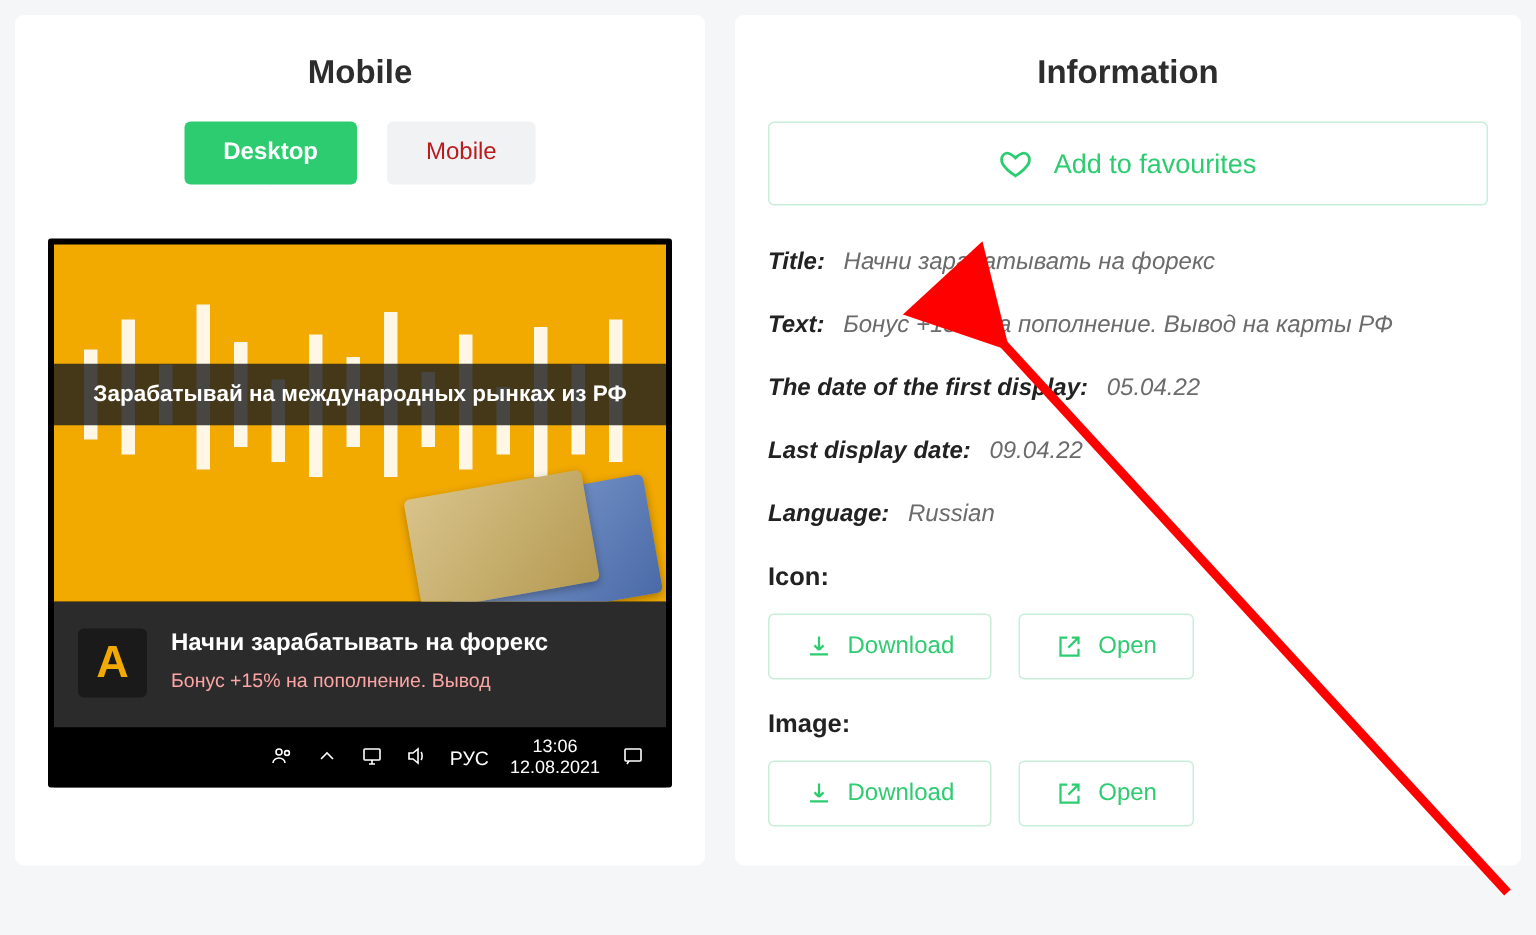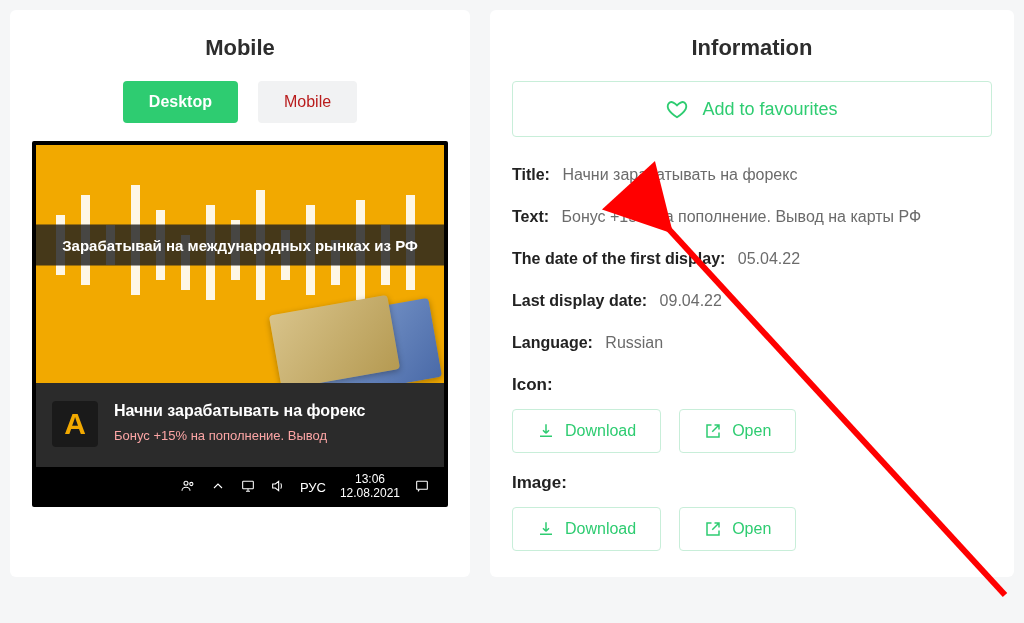--- a/index.html
+++ b/index.html
@@ -11,21 +11,21 @@
     --panel:#ffffff;
     --light:#f5f6f7;
     --outline:#c8eed9;
   }
   *{box-sizing:border-box;font-family:Segoe UI,Arial,sans-serif;}
   body{margin:0;background:var(--light);padding:10px;color:var(--text);}
   .wrap{display:flex;gap:20px;max-width:1024px;margin:0 auto;}
   .card{background:var(--panel);border-radius:6px;padding:20px 22px;flex:1;min-width:0;}
   .preview-card{flex:0 0 460px;}
   h2{margin:5px 0 20px;text-align:center;font-size:22px;font-weight:700;color:#2d2d2d;}
-  .tabs{display:flex;justify-content:center;gap:20px;margin-bottom:18px;}
+  .tabs{display:flex;justify-content:center;gap:20px;margin-bottom:36px;}
   .tab{padding:12px 26px;border-radius:4px;font-size:16px;color:#b91c1c;background:#f1f2f3;cursor:pointer;position:relative;}
   .tab.active{background:var(--green);color:#fff;font-weight:600;}
   .tab.active::after{content:'';position:absolute;left:50%;bottom:-8px;transform:translateX(-50%);border:8px solid transparent;border-top-color:var(--green);}
   .screenshot{background:#000;border-radius:2px;padding:4px 4px 0;overflow:hidden;}
   
   .ad-area{background:#f2a900;height:238px;position:relative;overflow:hidden;}
   .candles{position:absolute;inset:0;}
   .candle{position:absolute;background:#fff;opacity:0.9;width:9px;}
   .candle::before,.candle::after{content:'';position:absolute;left:50%;width:1px;background:#fff;transform:translateX(-50%);} 
   .banner-strip{position:absolute;left:0;right:0;top:42%;transform:translateY(-50%);background:rgba(30,30,30,.82);color:#fff;font-weight:600;font-size:15px;text-align:center;padding:12px 6px;}
@@ -38,21 +38,21 @@
   .notif-text{flex:1;min-width:0;}
   .notif-title{font-weight:600;font-size:16px;line-height:1.3;margin-bottom:6px;}
   .notif-desc{font-size:13px;color:#fca5a5;}
   .taskbar{background:#000;color:#fff;height:40px;display:flex;align-items:center;justify-content:flex-end;gap:16px;padding:0 14px;font-size:12px;}
   .taskbar .tray{display:flex;align-items:center;gap:14px;}
   .taskbar svg{width:16px;height:16px;fill:none;stroke:#fff;stroke-width:1.6;}
   .taskbar .clock{text-align:center;line-height:1.15;}
   
   .favbtn{display:flex;align-items:center;justify-content:center;gap:14px;border:1px solid var(--outline);color:var(--green);font-size:18px;font-weight:500;padding:16px 10px;border-radius:4px;margin:4px 0 26px;cursor:pointer;}
   .favbtn svg{width:22px;height:22px;fill:none;stroke:var(--green);stroke-width:2;}
-  .info-row{margin:0 0 18px;font-size:16px;line-height:1.5;}
+  .info-row{margin:0 0 18px;font-size:16px;line-height:1.5;font-style:italic;}
   .info-row .lab{font-weight:700;color:#222;margin-right:8px;}
   .info-row .val{color:#6b6b6b;}
   .section-label{font-weight:700;font-size:17px;margin:20px 0 14px;color:#222;}
   .btn-row{display:flex;gap:18px;margin-bottom:6px;}
   .outline-btn{display:inline-flex;align-items:center;gap:10px;border:1px solid var(--outline);color:var(--green);font-size:16px;padding:12px 24px;border-radius:4px;background:#fff;cursor:pointer;}
   .outline-btn svg{width:18px;height:18px;fill:none;stroke:var(--green);stroke-width:2;}
   
   .arrow-overlay{position:fixed;left:0;top:0;width:1024px;height:623px;pointer-events:none;}
 </style>
 </head>

